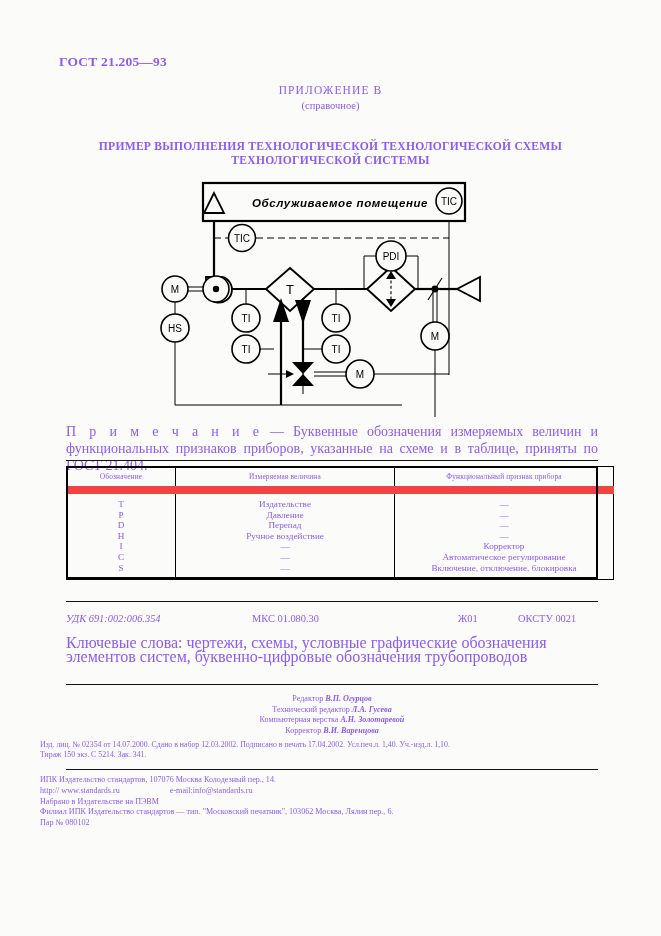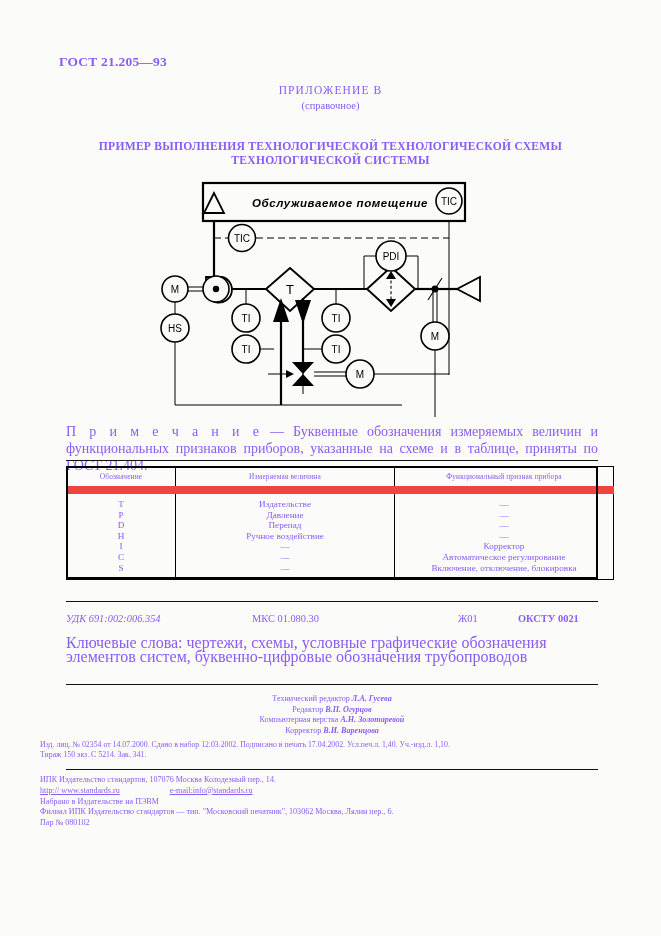--- a/index.html
+++ b/index.html
@@ -143,21 +143,21 @@
     left: 66px;
     top: 613px;
     width: 532px;
     font-size: 10.4px;
     height: 14px;
   }
   .udk-row span { position: absolute; white-space: nowrap; }
   .udk-1 { left: 0; font-style: italic; }
   .udk-2 { left: 186px; }
   .udk-3 { left: 392px; text-align: right; }
-  .udk-4 { left: 452px; font-weight: bold; }
+  .udk-4 { left: 452px; }
 
   .keywords {
     position: absolute;
     left: 66px;
     top: 636px;
     width: 534px;
     font-size: 16px;
     line-height: 14px;
   }
 
@@ -184,21 +184,21 @@
 
   .publisher {
     position: absolute;
     left: 40px;
     top: 775px;
     width: 586px;
     text-align: left;
     font-size: 8.1px;
     line-height: 10.8px;
   }
-  .publisher .row2 span { display: inline-block; text-decoration: underline; }
+  .publisher .row2 span { display: inline-block; }
   .publisher .gap { width: 46px; }
 
   
   text { font-family: "Liberation Sans", sans-serif; }
 </style>
 </head>
 <body>
 
 <div class="page">
 
@@ -418,26 +418,26 @@
     <span class="udk-3">Ж01</span>
     <span class="udk-4">ОКСТУ 0021</span>
   </div>
 
   <div class="keywords">Ключевые слова: чертежи, схемы, условные графические обозначения элементов систем, буквенно-цифровые обозначения трубопроводов</div>
 
   <div class="rule" style="top:684px;"></div>
 
   <div class="imprint">
     <div>
+      <span>Редактор</span>
+      <span class="it">В.П. Огурцов</span>
+    </div>
+    <div>
       <span>Технический редактор</span>
       <span class="it">Л.А. Гусева</span>
-    </div>
-    <div>
-      <span>Редактор</span>
-      <span class="it">В.П. Огурцов</span>
     </div>
     <div>
       <span>Компьютерная верстка</span>
       <span class="it">А.Н. Золотаревой</span>
     </div>
     <div>
       <span>Корректор</span>
       <span class="it">В.И. Варенцова</span>
     </div>
   </div>

